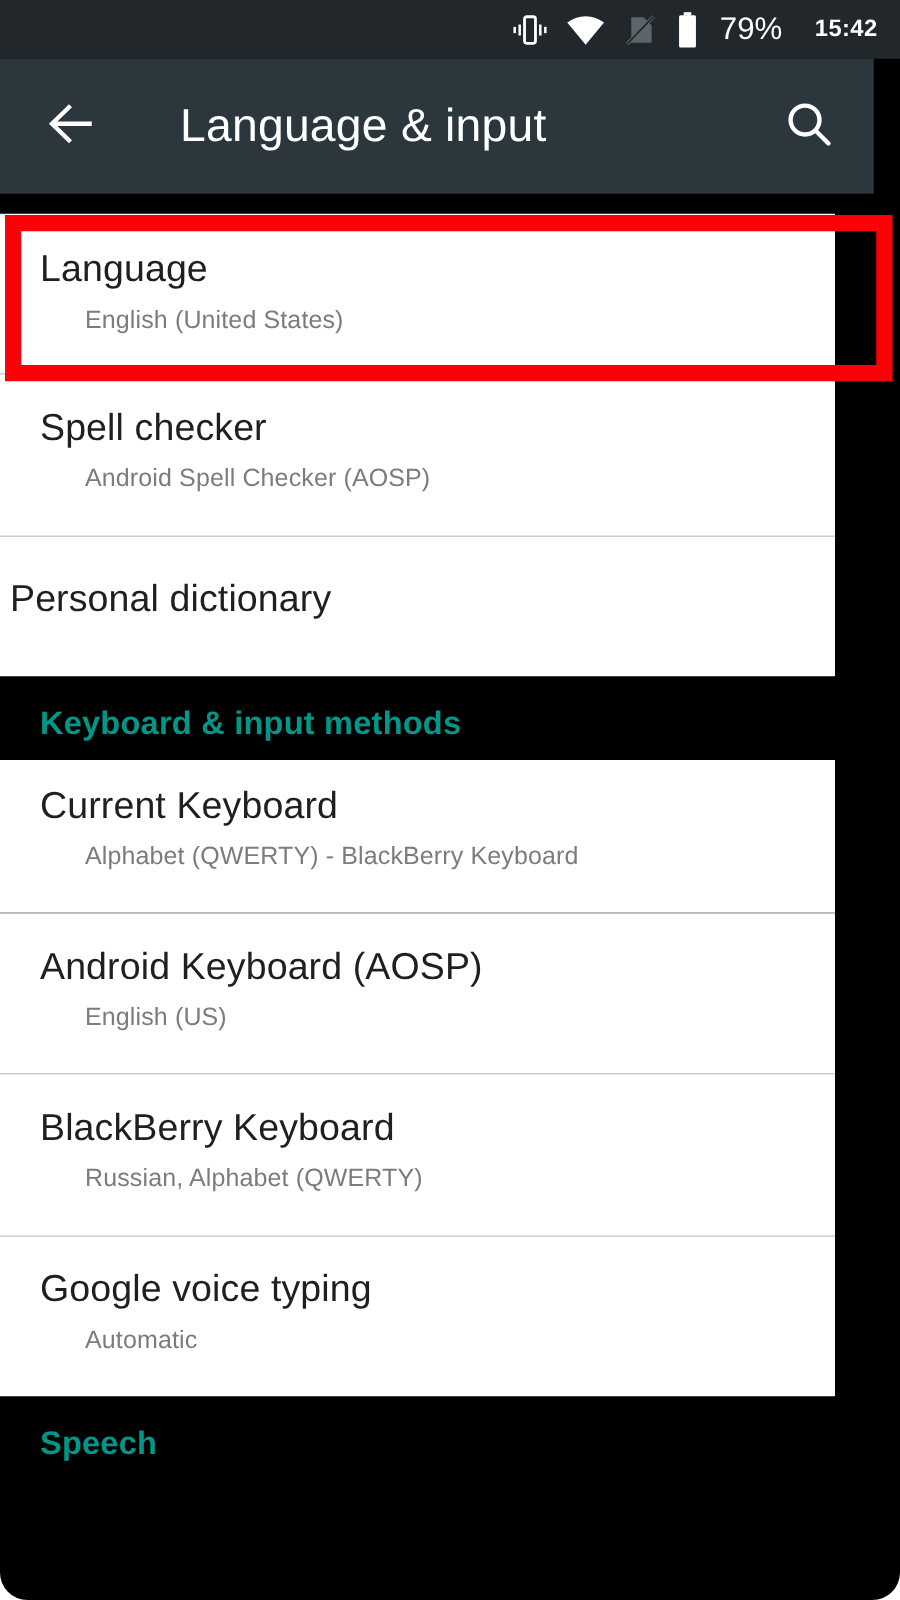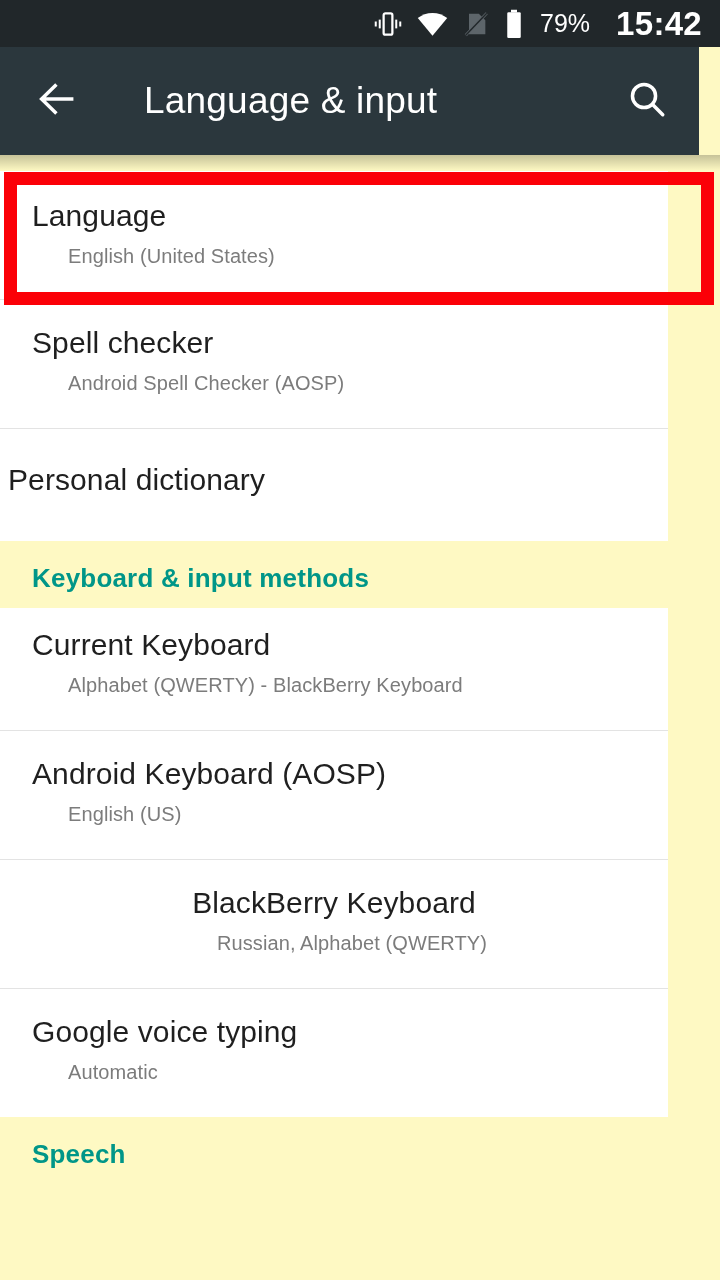--- a/index.html
+++ b/index.html
@@ -11,21 +11,22 @@
     width: 720px;
     height: 1280px;
     overflow: hidden;
     font-family: "Liberation Sans", sans-serif;
     -webkit-font-smoothing: antialiased;
   }
   .screen {
     position: relative;
     width: 720px;
     height: 1280px;
-    background: #fef9c3;
+    background: #000000;
+    border-radius: 22px;
   }
 
   
   .status-bar {
     position: absolute;
     top: 0; left: 0;
     width: 720px;
     height: 47px;
     background: #21272a;
     display: flex;
@@ -45,21 +46,21 @@
   }
   .battery-pct {
     color: #ffffff;
     font-size: 25px;
     font-weight: 500;
     letter-spacing: 0px;
     margin-left: 2px;
   }
   .status-clock {
     color: #ffffff;
-    font-size: 33px;
+    font-size: 19px;
     font-weight: 700;
     margin-left: 12px;
     letter-spacing: 0.3px;
   }
 
   
   .app-bar {
     position: absolute;
     top: 47px; left: 0;
     width: 699px;
@@ -249,21 +250,21 @@
       <div class="item-subtitle">Alphabet (QWERTY) - BlackBerry Keyboard</div>
     </div>
     <div class="divider"></div>
 
     <div class="list-item" style="padding-top:24px;padding-bottom:28px;">
       <div class="item-title">Android Keyboard (AOSP)</div>
       <div class="item-subtitle">English (US)</div>
     </div>
     <div class="divider"></div>
 
-    <div class="list-item" style="padding-top:24px;padding-bottom:28px;text-align:center;">
+    <div class="list-item" style="padding-top:24px;padding-bottom:28px;">
       <div class="item-title">BlackBerry Keyboard</div>
       <div class="item-subtitle">Russian, Alphabet (QWERTY)</div>
     </div>
     <div class="divider"></div>
 
     <div class="list-item" style="padding-top:24px;padding-bottom:28px;">
       <div class="item-title">Google voice typing</div>
       <div class="item-subtitle">Automatic</div>
     </div>
 

